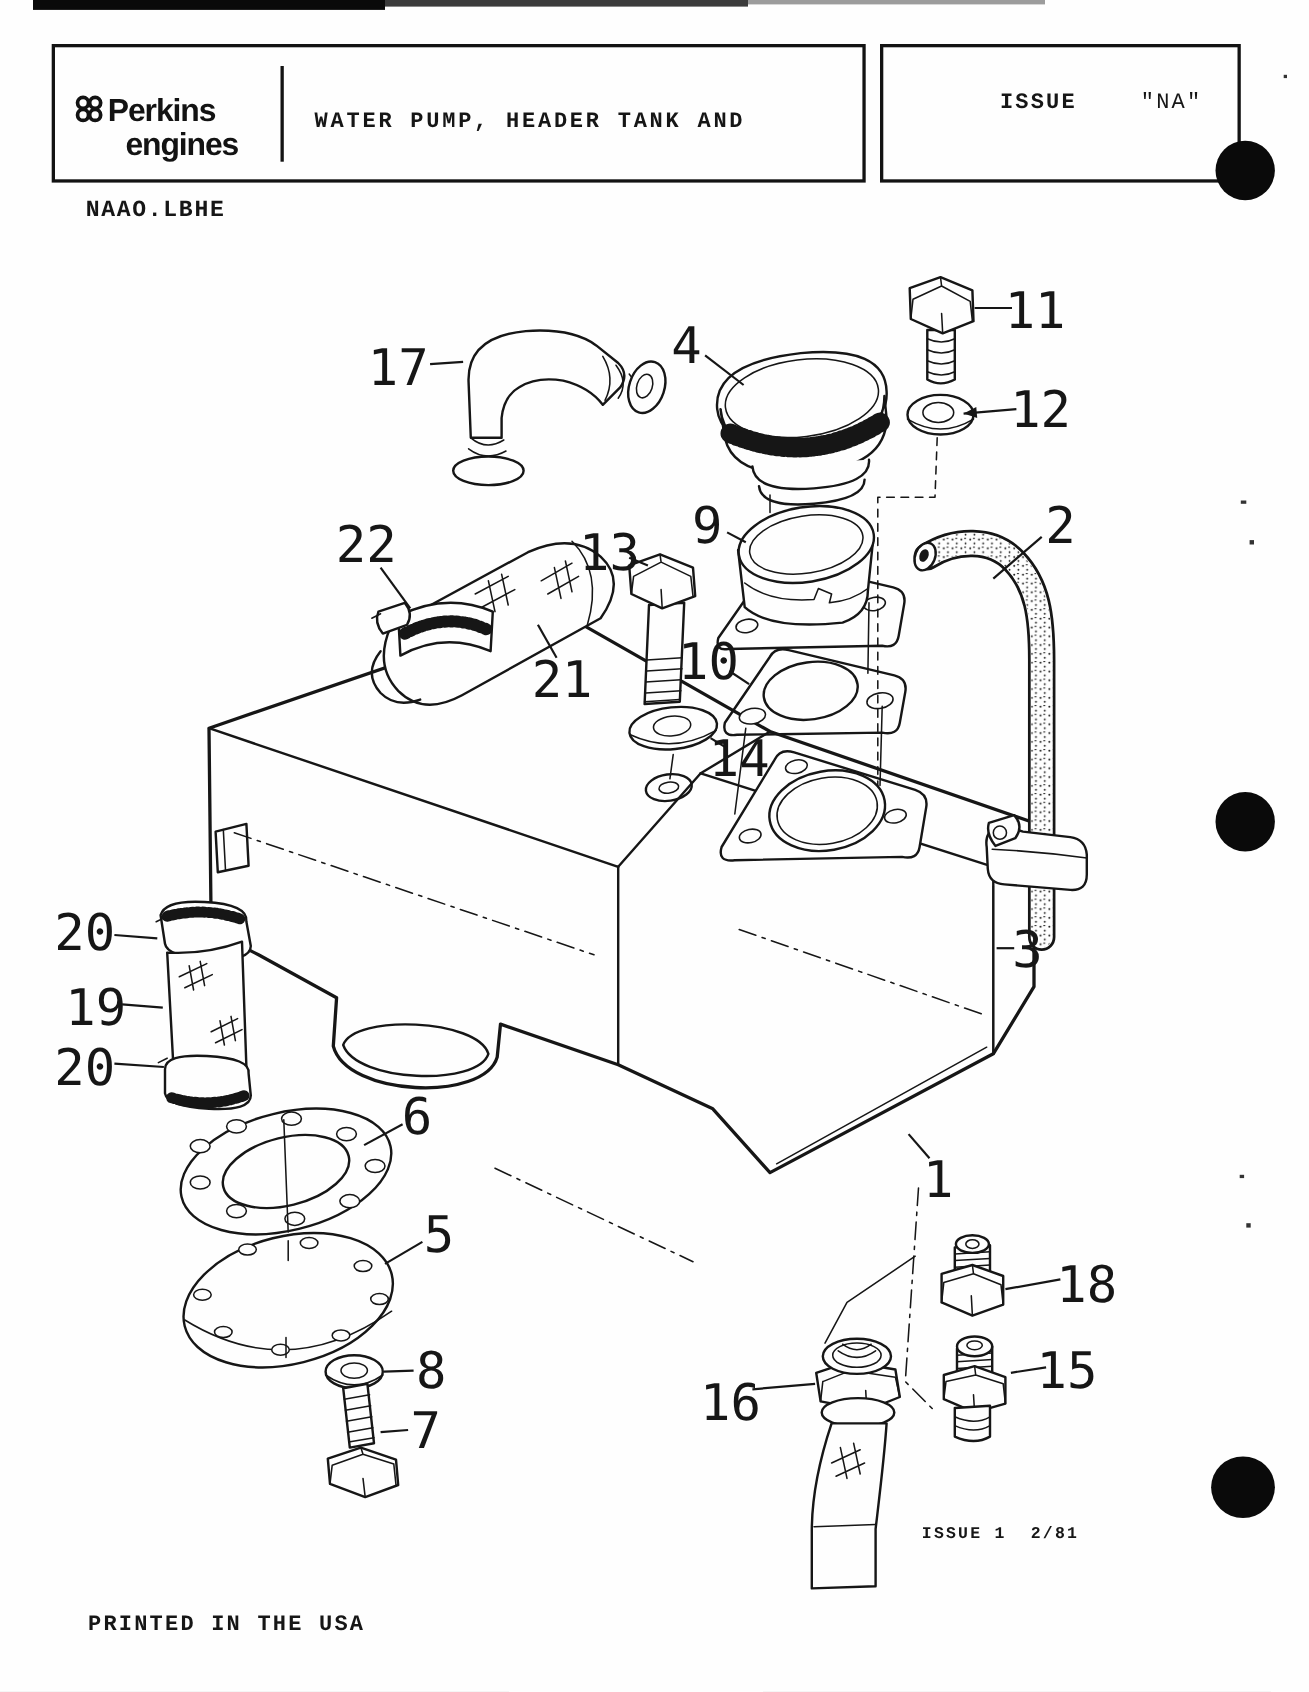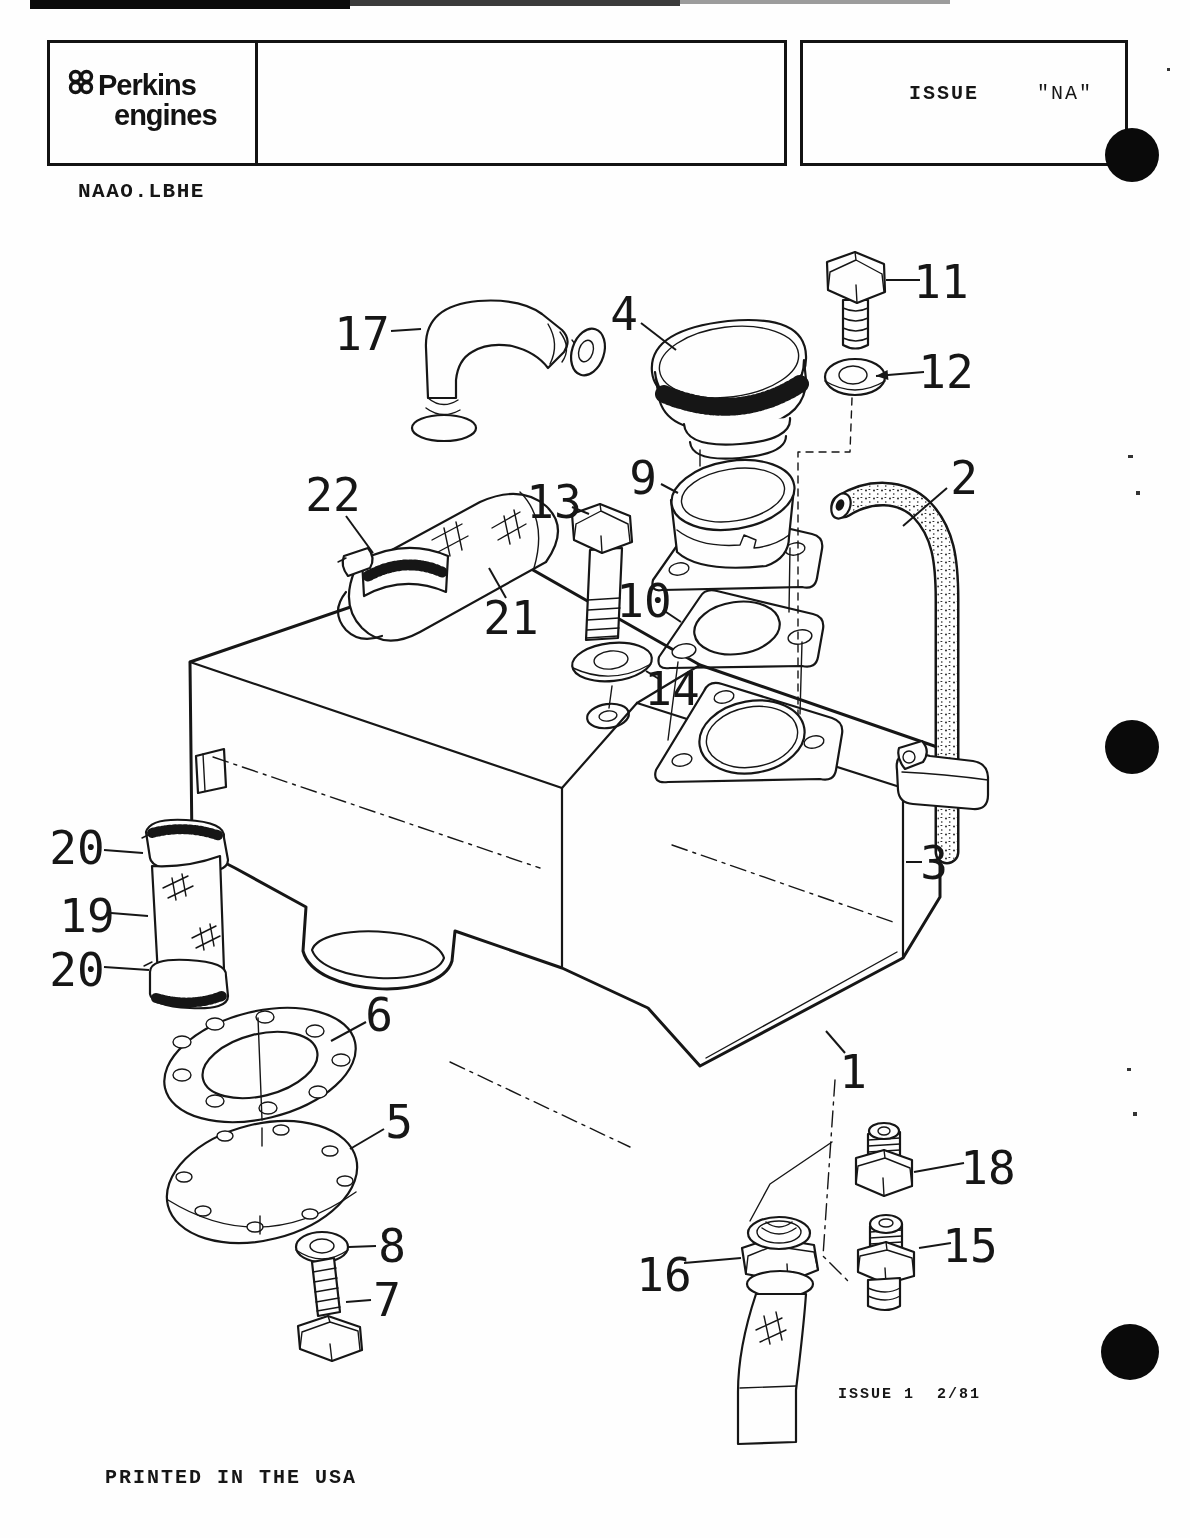--- a/index.html
+++ b/index.html
@@ -1,33 +1,33 @@
 <!DOCTYPE html>
 <html><head>
 <meta charset="utf-8">
 <style>
   html,body{margin:0;padding:0;background:#e8e8e8;}
   .page{position:relative;width:1190px;height:1538px;background:#fefefe;overflow:hidden;
         font-family:"Liberation Mono","DejaVu Sans Mono",monospace;color:#161616;}
   .abs{position:absolute;}
   
   .hdr-box{position:absolute;border:3px solid #131313;background:#fefefe;box-sizing:border-box;}
-  .hdr-left{left:47px;top:40px;width:740px;height:126px;display:flex;}
+  .hdr-left{left:47px;top:40px;width:740px;height:126px;display:flex;align-items:center;}
   .hdr-right{left:800px;top:40px;width:328px;height:126px;}
   .logo-cell{width:208px;border-right:3px solid #131313;box-sizing:border-box;padding:26px 0 0 18px;}
   .brand{font-family:"Liberation Sans","DejaVu Sans",sans-serif;font-weight:bold;
          font-size:29px;letter-spacing:-1px;line-height:30px;color:#131313;}
   .brand-row{display:flex;align-items:center;gap:4px;}
   .brand-row2{padding-left:46px;}
   .title-cell{padding:16px 0 0 28px;}
   .title-line{font-size:20px;font-weight:bold;letter-spacing:2.5px;line-height:32px;white-space:pre;}
   .plate-row{padding:16px 0 0 22px;font-size:20px;font-weight:bold;letter-spacing:2px;white-space:pre;}
   .plate-val{margin-left:58px;font-weight:normal;}
   .code-line{left:78px;top:180px;font-size:21px;font-weight:bold;letter-spacing:1.5px;}
-  .footer-left{left:105px;top:1466px;font-size:20px;font-weight:bold;letter-spacing:2px;white-space:pre;}
+  .footer-left{left:80px;top:1466px;font-size:20px;font-weight:bold;letter-spacing:2px;white-space:pre;}
   .footer-right{left:838px;top:1386px;font-size:15px;font-weight:bold;letter-spacing:2px;white-space:pre;}
   
   .hole{position:absolute;background:#0a0a0a;border-radius:50%;}
   .band{position:absolute;background:#0a0a0a;}
   .speck{position:absolute;background:#333;}
   
   svg.diagram{position:absolute;left:0;top:0;}
   .ln{stroke:#161616;fill:none;stroke-linecap:round;stroke-linejoin:round;}
   .w3{stroke-width:3px;} .w2{stroke-width:2.2px;} .w1{stroke-width:1.4px;}
   .fillw{fill:#fefefe;}
@@ -56,20 +56,21 @@
             <circle cx="18.5" cy="7.5" r="5" fill="none" stroke="#131313" stroke-width="3.4"></circle>
             <circle cx="7.5" cy="18.5" r="5" fill="none" stroke="#131313" stroke-width="3.4"></circle>
             <circle cx="18.5" cy="18.5" r="5" fill="none" stroke="#131313" stroke-width="3.4"></circle>
           </svg>
         </span>
         <span class="brand">Perkins</span>
       </div>
       <div class="brand-row2 brand">engines</div>
     </div>
     <div class="title-cell">
+      <div class="title-line">WATER PUMP, HEADER TANK AND</div>
     </div>
   </div>
 
   <div class="hdr-box hdr-right">
     <div class="plate-row">
       <span>ISSUE</span><span class="plate-val">"NA"</span>
     </div>
   </div>
 
   <div class="abs code-line">NAAO.LBHE</div>

